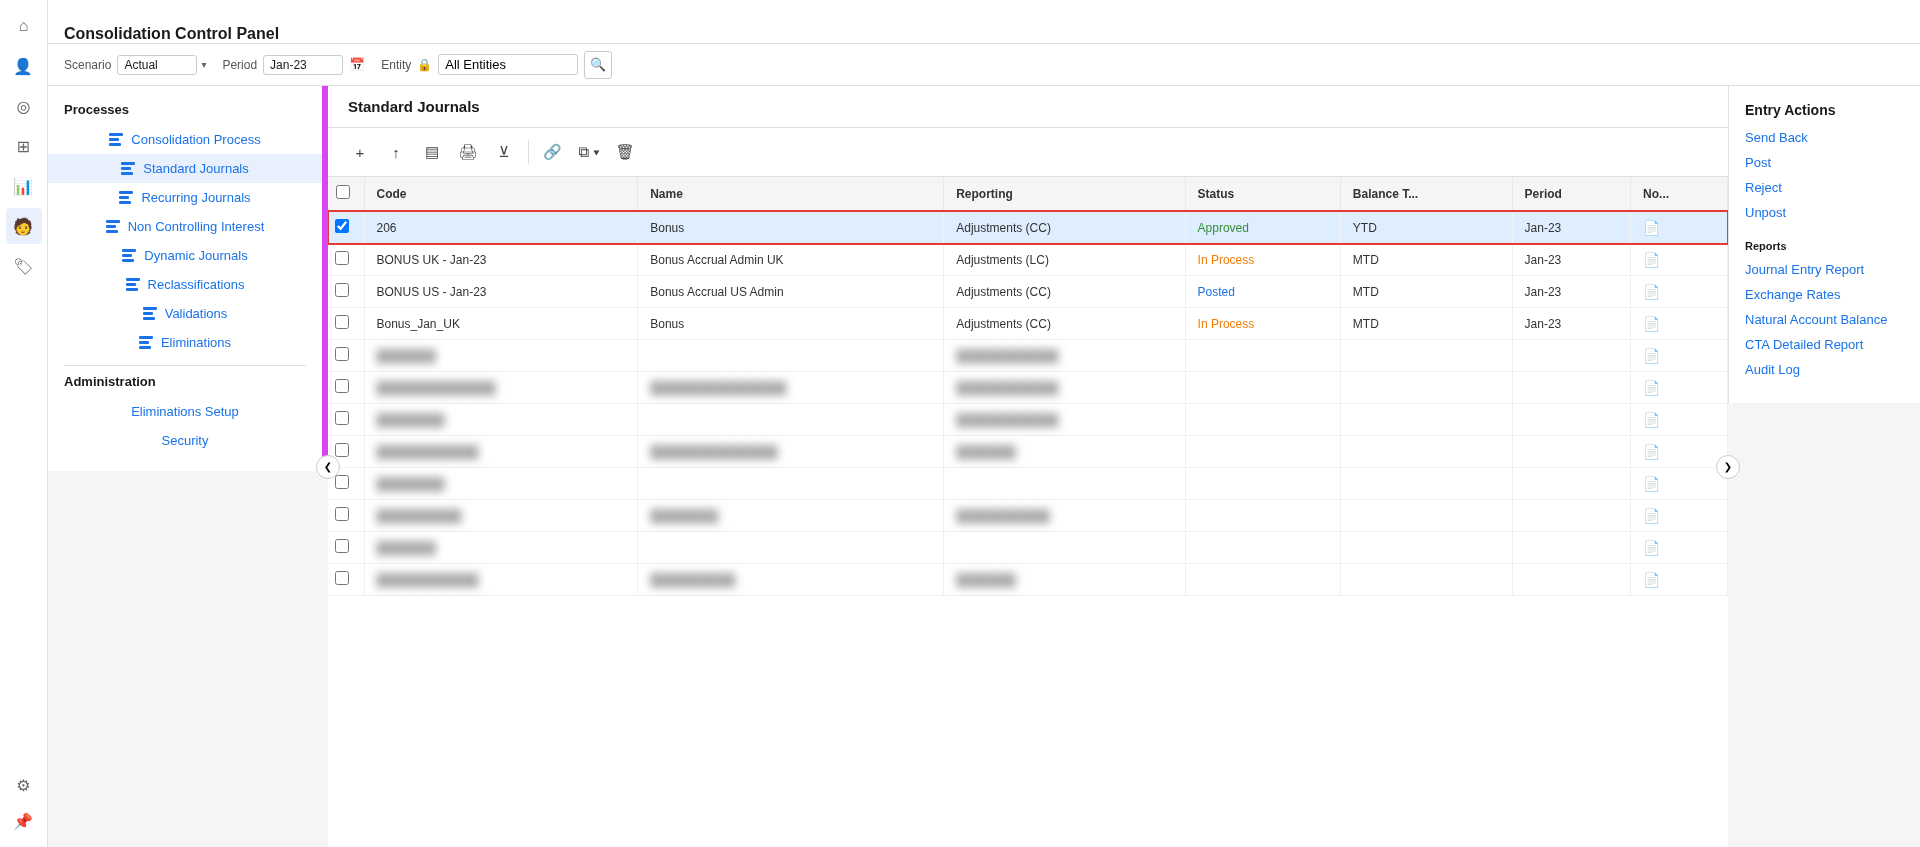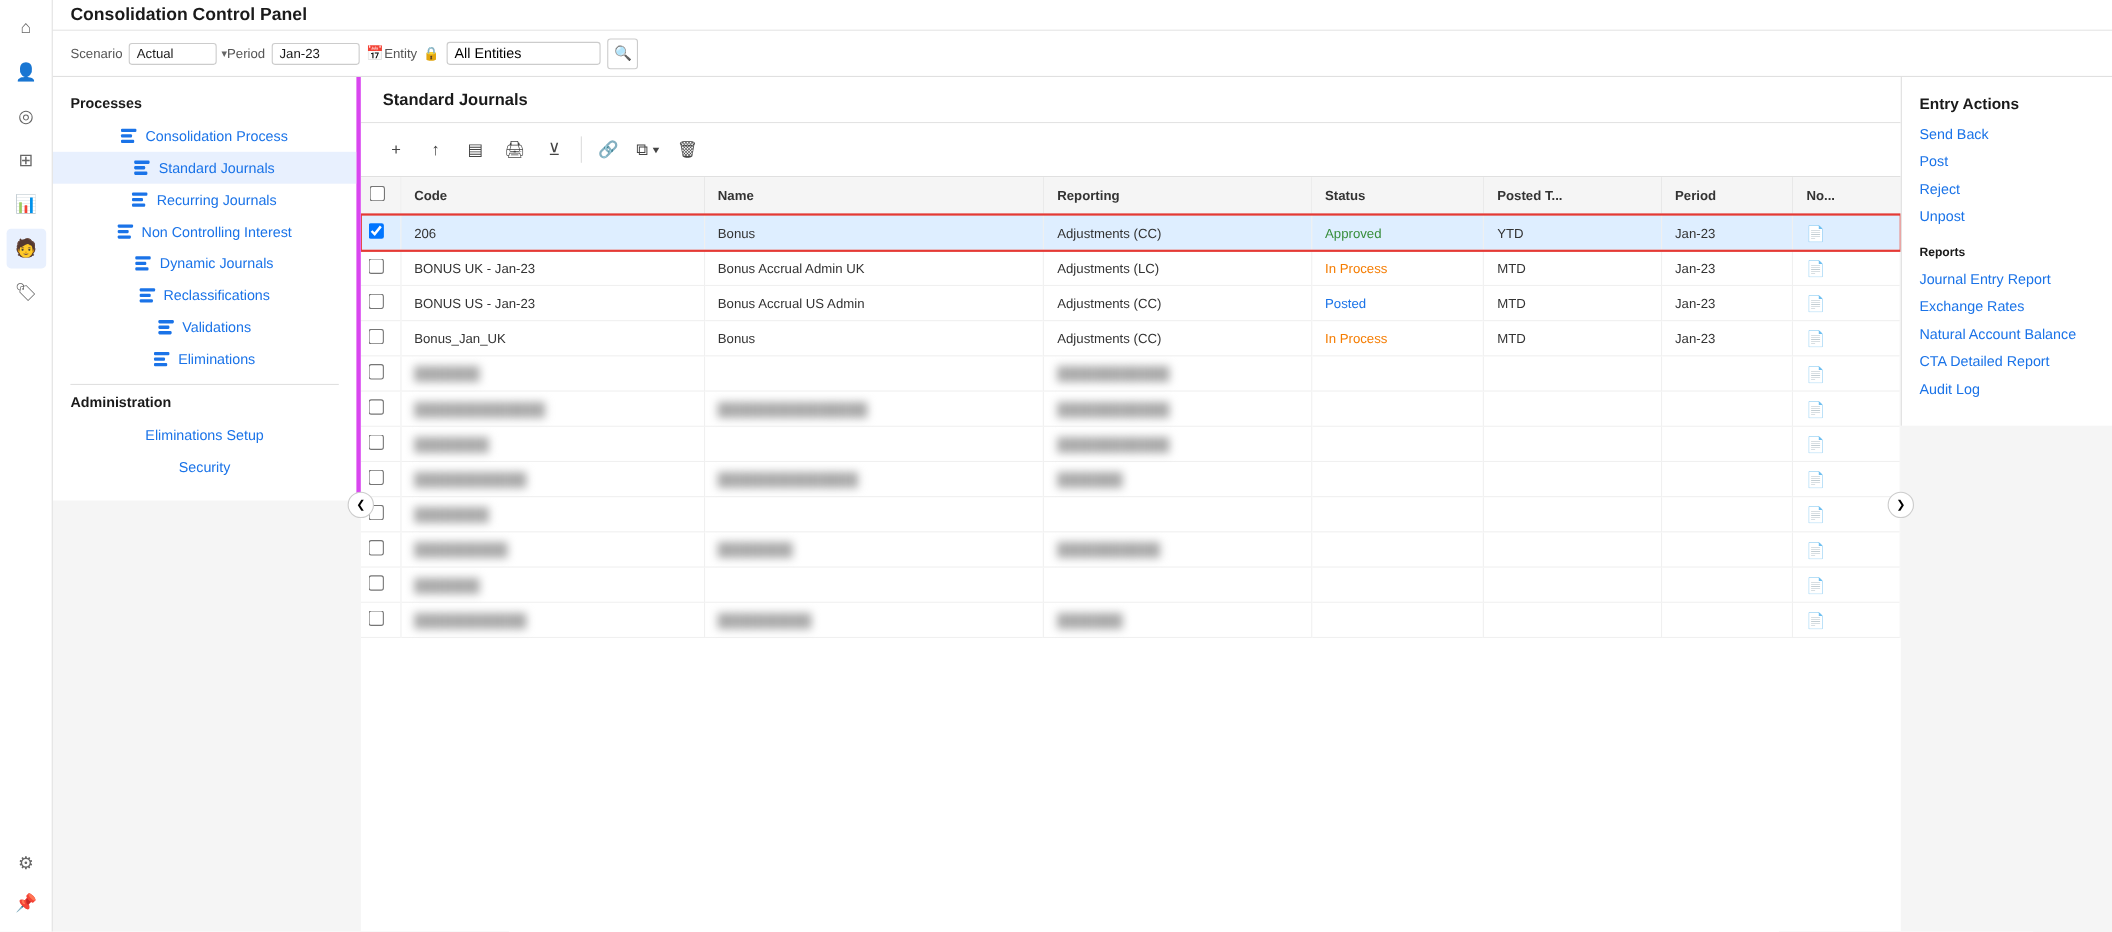--- a/index.html
+++ b/index.html
@@ -37,39 +37,40 @@
       display: flex;
       flex-direction: column;
       overflow: hidden;
     }
 
     
     .top-header {
       background: #fff;
       border-bottom: 1px solid #e0e0e0;
       padding: 0 16px;
-      height: 28px;
-      display: flex;
-      align-items: center;
+      height: 44px;
+      display: flex;
+      align-items: flex-end;
       gap: 8px;
       flex-shrink: 0;
     }
     .page-title {
       font-size: 16px;
       font-weight: 600;
       color: #1a1a1a;
     }
 
     
     .filter-bar {
       background: #fff;
       border-bottom: 1px solid #e0e0e0;
       padding: 6px 16px;
       display: flex;
       align-items: center;
+      gap: 16px;
       flex-shrink: 0;
       height: 42px;
     }
     .filter-group {
       display: flex;
       align-items: center;
       gap: 6px;
     }
     .filter-label { color: #555; font-size: 12px; }
     .filter-value {
@@ -114,21 +115,21 @@
     .content-area {
       flex: 1;
       display: flex;
       overflow: hidden;
     }
 
     
     .sidebar {
       width: 280px;
       background: #fff;
-      border-right: 4px solid #d946ef;
+      border-right: 6px solid #d946ef;
       padding: 16px 0;
       flex-shrink: 0;
       overflow-y: auto;
     }
     .sidebar-section-title {
       font-size: 13px;
       font-weight: 600;
       color: #1a1a1a;
       padding: 0 16px 8px;
     }
@@ -463,21 +464,21 @@
 
       <div class="table-wrapper">
         <table>
           <thead>
             <tr>
               <th><input type="checkbox" style=""></th>
               <th>Code</th>
               <th>Name</th>
               <th>Reporting</th>
               <th>Status</th>
-              <th>Posted T...</th>
+              <th>Balance T...</th>
               <th>Period</th>
               <th>No...</th>
             </tr>
           </thead>
           <tbody id="table-body">
 
             <tr class="row-selected row-selected-border">
               <td><input type="checkbox" checked="" style=""></td>
               <td>206</td>
               <td>Bonus</td>

